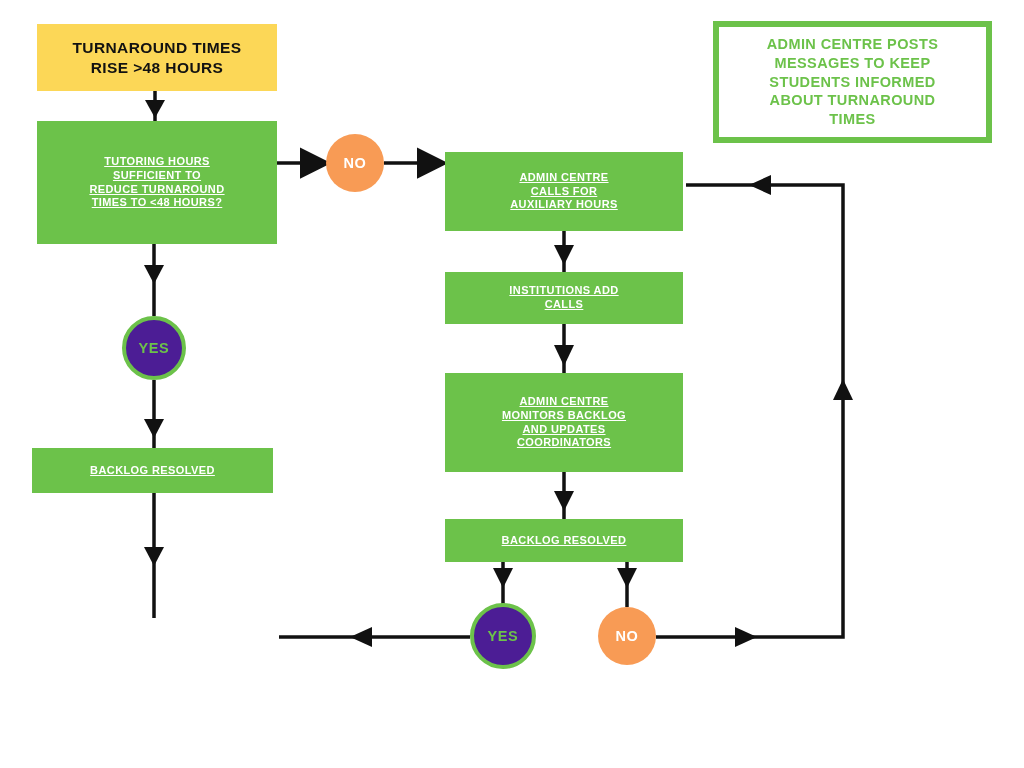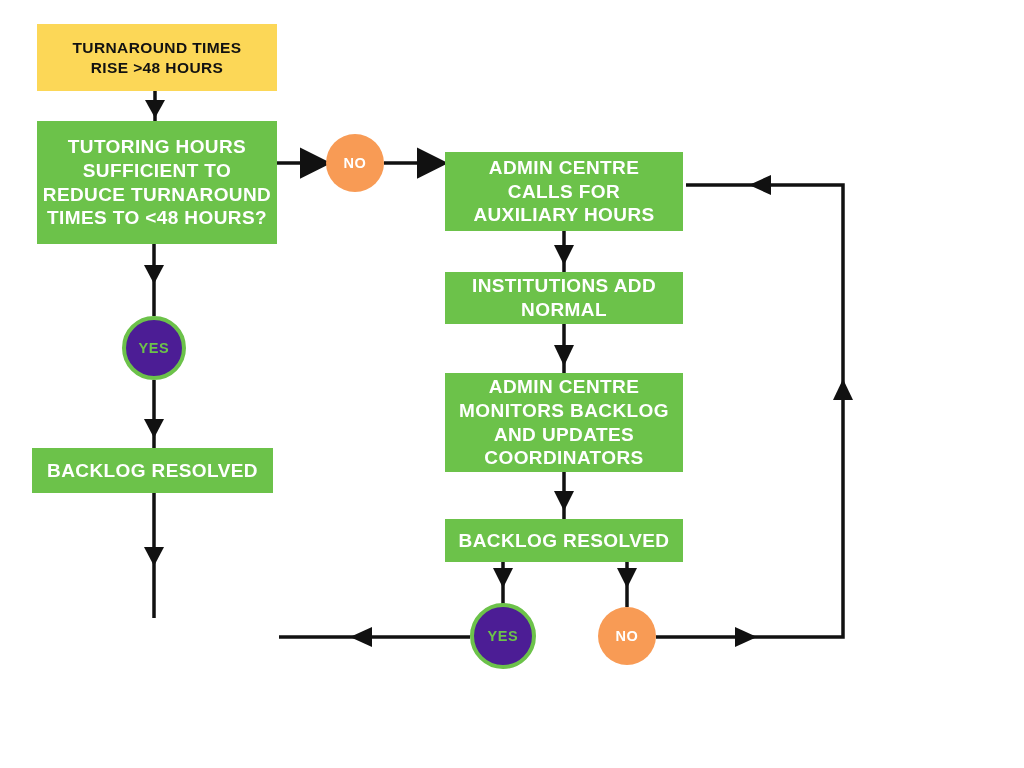--- a/index.html
+++ b/index.html
@@ -40,21 +40,22 @@
   }
   .node-start,
   .node-end {
     background: #FCD757;
     color: #111111;
     font-size: 15.5px;
   }
   .node-process {
     background: #6CC24A;
     color: #ffffff;
-    font-size: 19px;
+    font-size: 11px;
+    text-decoration: underline;
   }
   .node-callout {
     background: #ffffff;
     color: #6CC24A;
     border: 6px solid #6CC24A;
     font-size: 14.5px;
     line-height: 1.3;
     padding: 6px 10px;
   }
   .node-circle {
@@ -184,34 +185,41 @@
 
 
   <div class="node-box node-process" style="left:445px; top:152px; width:238px; height:79px;">
     <span class="node-text">ADMIN CENTRE
 CALLS FOR
 AUXILIARY HOURS</span>
   </div>
 
   <div class="node-box node-process" style="left:445px; top:272px; width:238px; height:52px;">
     <span class="node-text">INSTITUTIONS ADD
-NORMAL</span>
+CALLS</span>
   </div>
 
   <div class="node-box node-process" style="left:445px; top:373px; width:238px; height:99px;">
     <span class="node-text">ADMIN CENTRE
 MONITORS BACKLOG
 AND UPDATES
 COORDINATORS</span>
   </div>
 
   <div class="node-box node-process" style="left:445px; top:519px; width:238px; height:43px;">
     <span class="node-text">BACKLOG RESOLVED</span>
   </div>
 
+  <div class="node-box node-callout" style="left:713px; top:21px; width:279px; height:122px;">
+    <span class="node-text">ADMIN CENTRE POSTS
+MESSAGES TO KEEP
+STUDENTS INFORMED
+ABOUT TURNAROUND
+TIMES</span>
+  </div>
 
   <div class="node-circle circle-no" style="left:326px; top:134px; width:58px; height:58px;">
     <span>NO</span>
   </div>
 
   <div class="node-circle circle-yes" style="left:122px; top:316px; width:64px; height:64px;">
     <span>YES</span>
   </div>
 
   <div class="node-circle circle-yes" style="left:470px; top:603px; width:66px; height:66px;">

